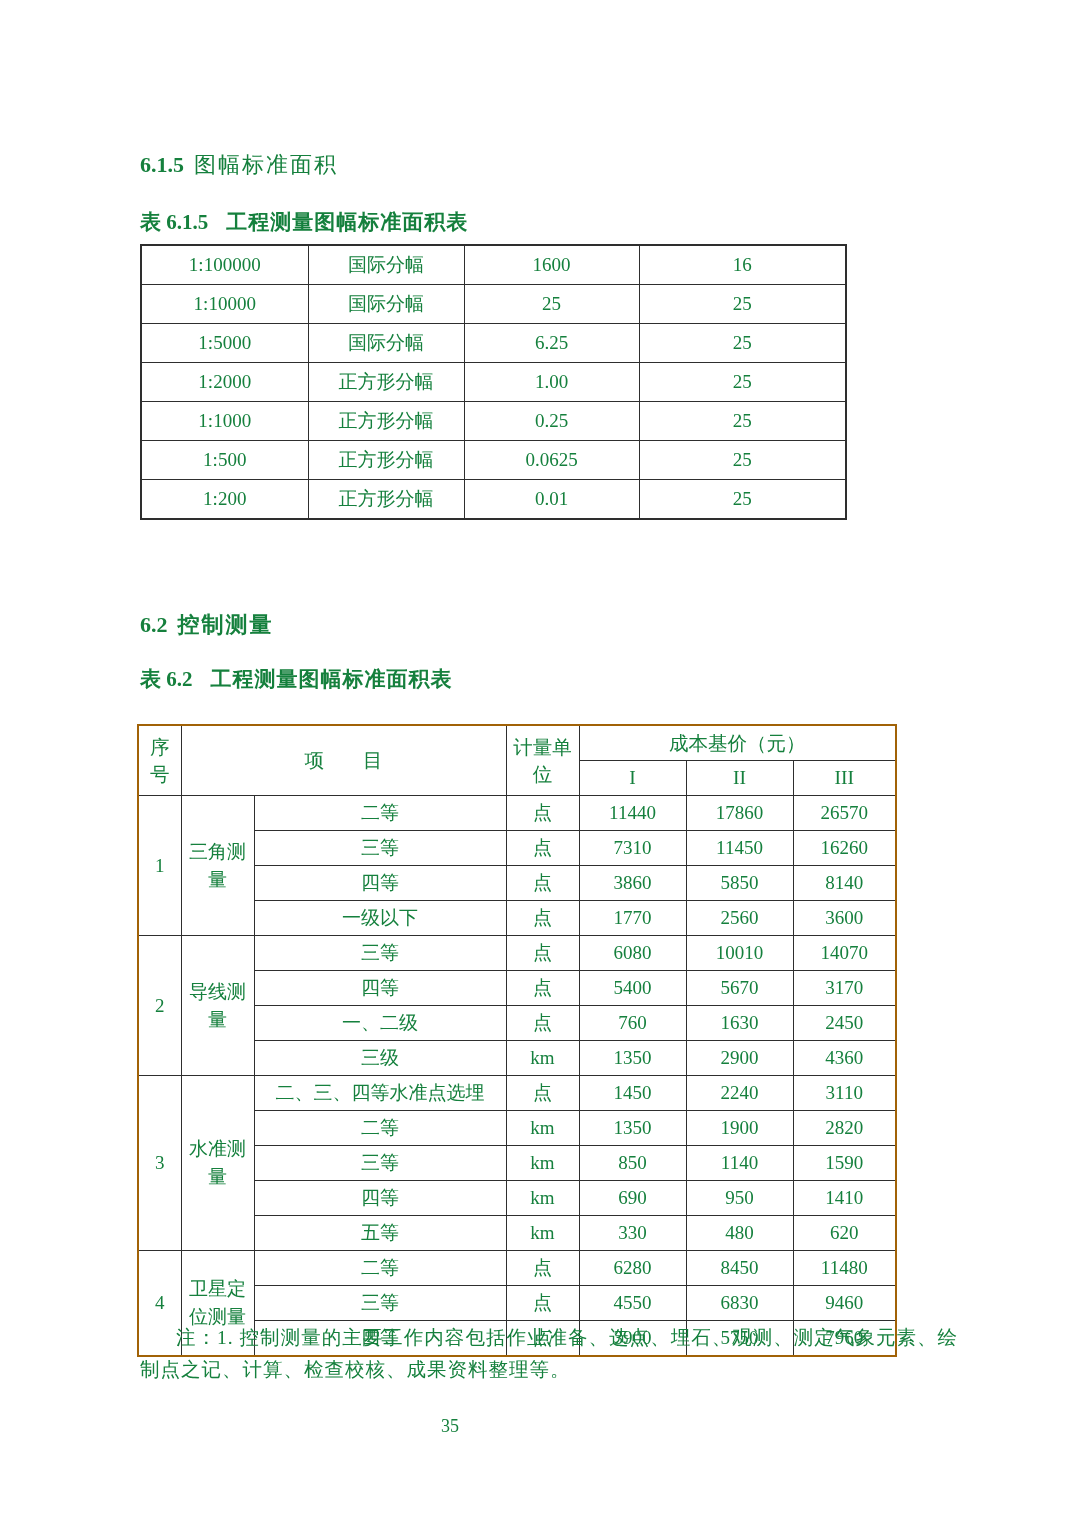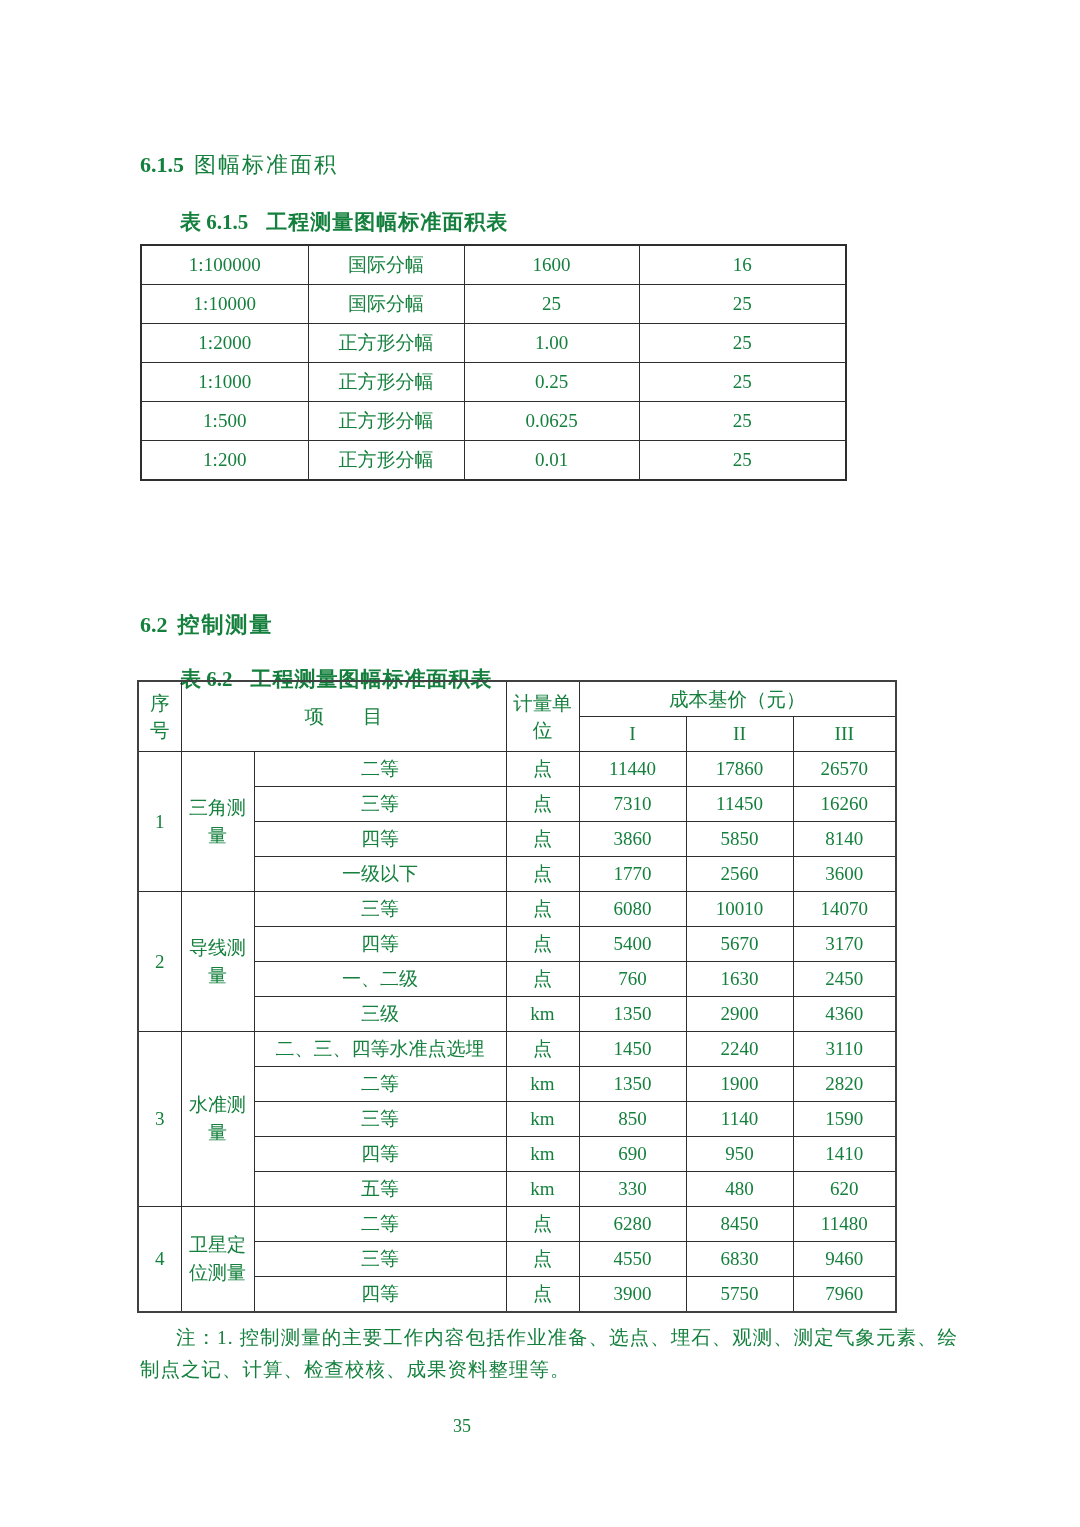--- a/index.html
+++ b/index.html
@@ -21,59 +21,59 @@
   .h615{top:152px;}
   .h615 .txt{font-weight:normal;letter-spacing:2px;}
   .h62{top:612px;}
   .h62 .txt{font-weight:bold;letter-spacing:2px;}
   .caption{
     position:absolute;left:140px;
     font-size:21px;font-weight:bold;white-space:nowrap;letter-spacing:1px;
   }
   .cap1{top:208px;}
   .cap2{top:665px;}
-  .caption .cap-label{margin-right:18px;letter-spacing:0;margin-left:40px;}
+  .caption .cap-label{margin-right:18px;letter-spacing:0;}
   table{
     border-collapse:collapse;
     table-layout:fixed;
     position:absolute;
   }
   td{
     border:1px solid #2e2e2e;
     text-align:center;
     vertical-align:middle;
     font-size:19px;
     padding:0 2px;
     overflow:hidden;
   }
   .t1{left:140px;top:244px;width:705px;border:2px solid #2e2e2e;}
   .t1 td{height:38px;}
   .t1 tr.hdr td{height:47px;font-size:19.5px;}
   .t1 col.c1{width:167px;} .t1 col.c2{width:156px;}
   .t1 col.c3{width:175px;} .t1 col.c4{width:207px;}
   sup{font-size:13px;line-height:0;}
-  .t2{left:137px;top:680px;width:758px;border:2px solid #404040;}
+  .t2{left:137px;top:724px;width:758px;border:2px solid #a16207;}
   .t2 td{height:34px;}
   .t2 col.c-seq{width:43px;}
   .t2 col.c-grp{width:73px;}
   .t2 col.c-item{width:252px;}
   .t2 col.c-unit{width:73px;}
   .t2 col.c-v1{width:107px;}
   .t2 col.c-v2{width:107px;}
   .t2 col.c-v3{width:103px;}
   .t2 td.hdr{font-size:19.5px;}
   .t2 td.grp-name{line-height:1.45;padding:0 4px;}
   .note{
     position:absolute;left:140px;top:1322px;width:818px;
     font-size:19.5px;line-height:1.65;
     text-indent:36px;text-align:justify;letter-spacing:1px;
   }
   .pageno{
     position:absolute;left:0;top:1416px;width:900px;
-    text-align:center;font-size:18px;margin-left:12px;
+    text-align:center;font-size:18px;
   }
 </style>
 </head>
 <body>
 
 <div class="page">
 
   <div class="heading h615">
     <span class="num">6.1.5</span><span class="txt">图幅标准面积</span>
   </div>
@@ -93,20 +93,26 @@
     <tr>
           <td>1:100000</td>
           <td>国际分幅</td>
           <td>1600</td>
           <td>16</td>
         </tr>
     <tr>
           <td>1:10000</td>
           <td>国际分幅</td>
           <td>25</td>
+          <td>25</td>
+        </tr>
+    <tr>
+          <td>1:5000</td>
+          <td>国际分幅</td>
+          <td>6.25</td>
           <td>25</td>
         </tr>
     <tr>
           <td>1:2000</td>
           <td>正方形分幅</td>
           <td>1.00</td>
           <td>25</td>
         </tr>
     <tr>
           <td>1:1000</td>

